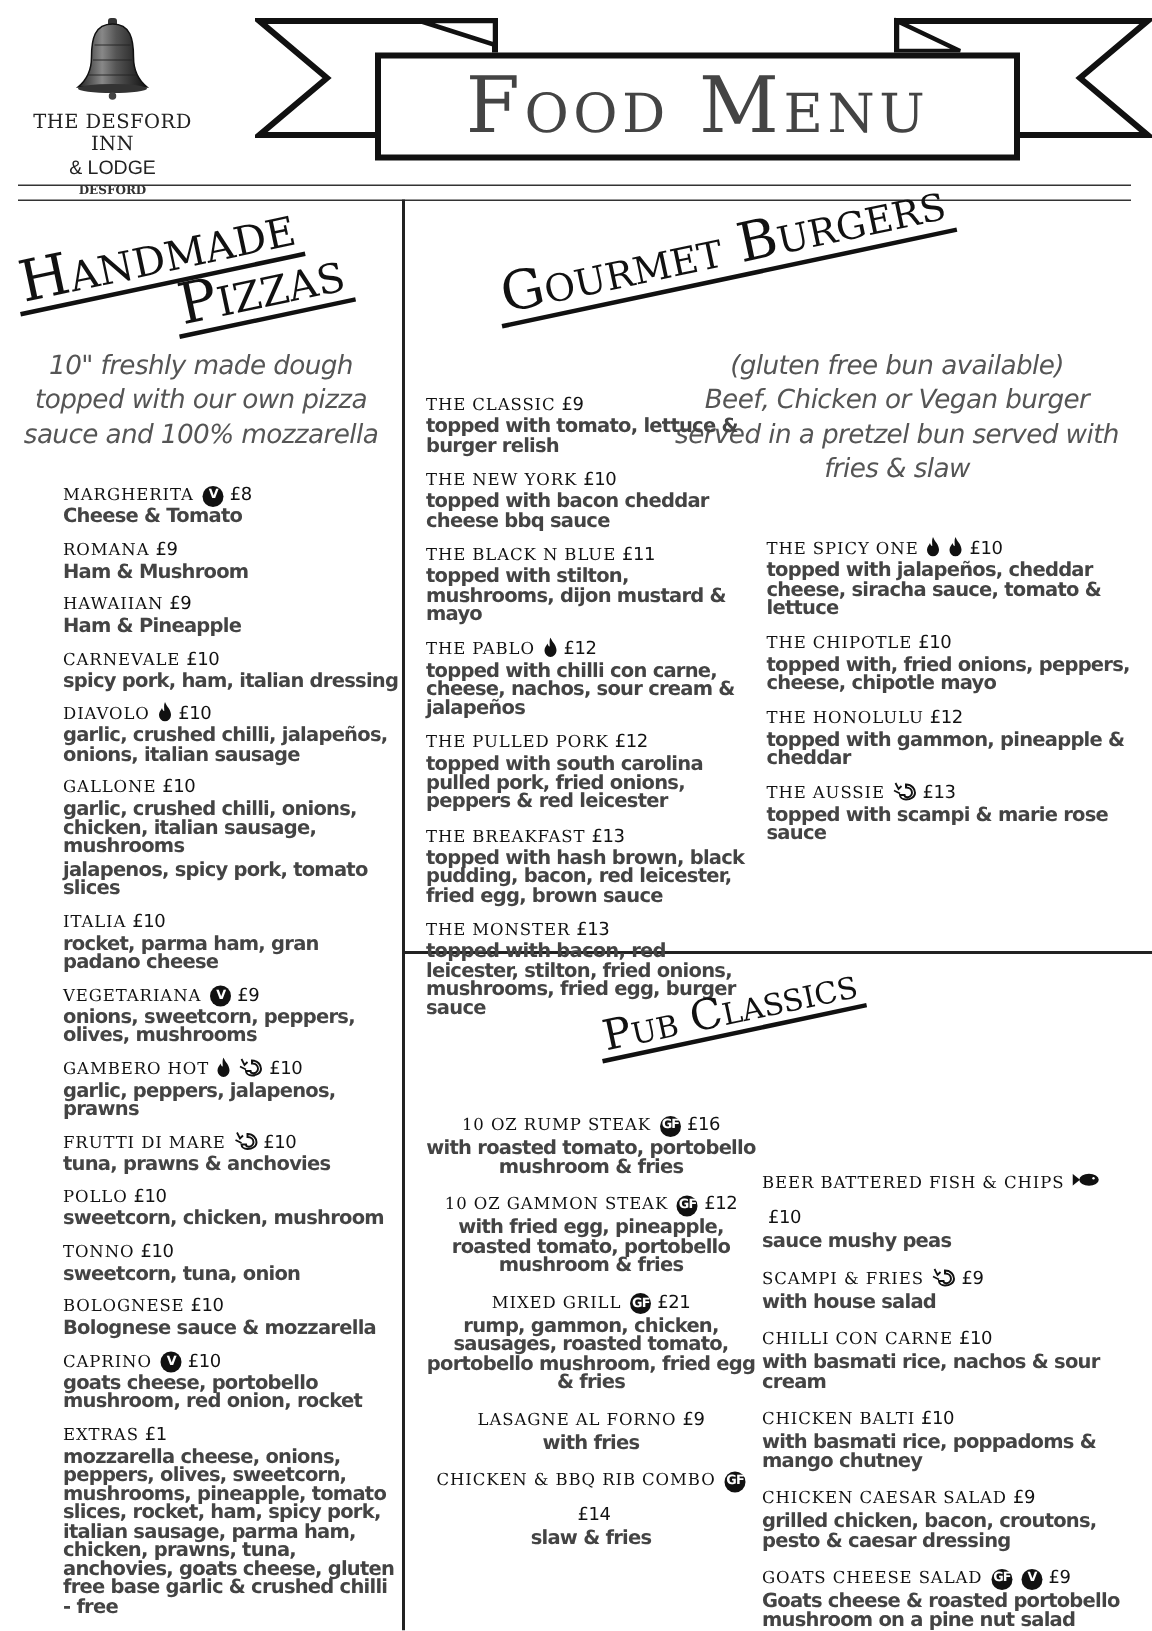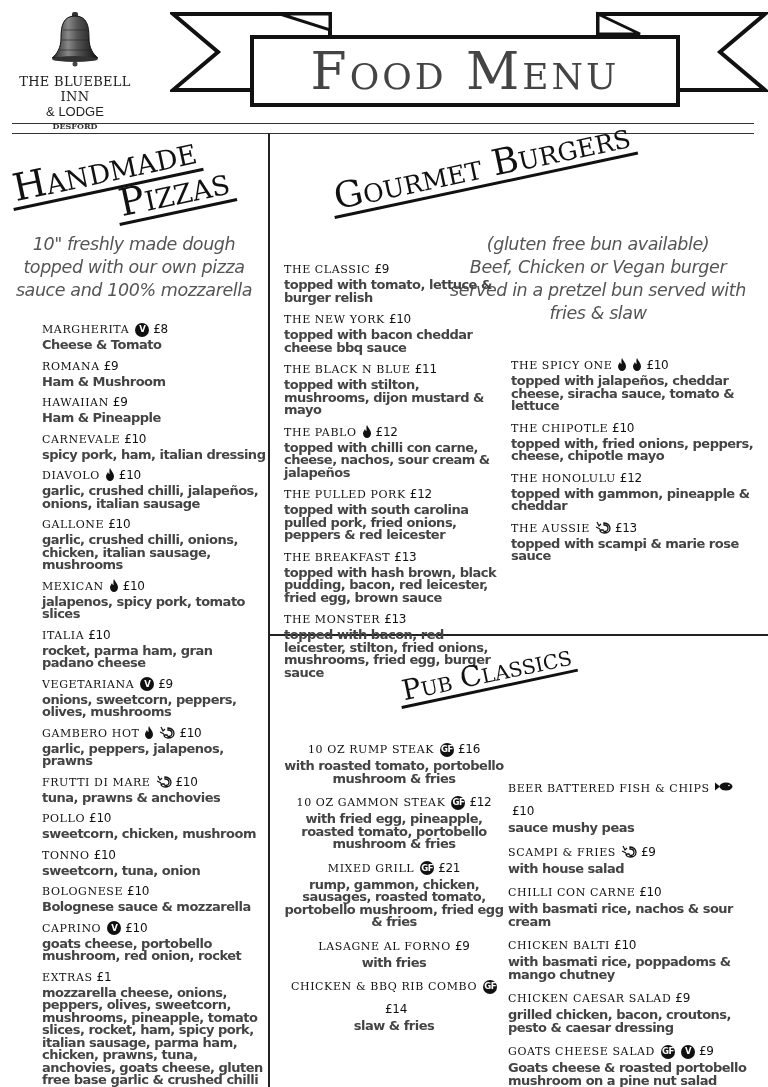--- a/index.html
+++ b/index.html
@@ -73,21 +73,21 @@
       </linearGradient>
     </defs>
     <rect x="25" y="2" width="6" height="6" rx="2" fill="#333"></rect>
     <path d="M28 6 C16 6 14 16 14 28 C14 38 10 44 5 48 L51 48 C46 44 42 38 42 28 C42 16 40 6 28 6 Z" fill="url(#bellg)" stroke="#111" stroke-width="1"></path>
     <line x1="16" y1="20" x2="40" y2="20" stroke="#222" stroke-width="0.6"></line>
     <line x1="15" y1="30" x2="41" y2="30" stroke="#222" stroke-width="0.6"></line>
     <line x1="12" y1="40" x2="44" y2="40" stroke="#222" stroke-width="0.6"></line>
     <ellipse cx="28" cy="49" rx="23" ry="3" fill="#333"></ellipse>
     <circle cx="28" cy="54" r="2.5" fill="#444"></circle>
   </svg>
-  <div class="n1">THE BLUEBELL INN</div>
+  <div class="n1">THE DESFORD INN</div>
   <div class="n2">&amp; LODGE</div>
   <div class="n3">DESFORD</div>
 </div>
 
 <svg class="abs banner" viewBox="0 0 598 105">
 
   <path d="M3 4 L160 4 L160 80 L3 80 L48 42 Z" fill="#fff" stroke="#111" stroke-width="4" stroke-linejoin="miter"></path>
   <path d="M110 4 L160 4 L160 20 Z" fill="#fff" stroke="#111" stroke-width="3"></path>
 
   <path d="M595 4 L428 4 L428 80 L595 80 L550 42 Z" fill="#fff" stroke="#111" stroke-width="4" stroke-linejoin="miter"></path>
@@ -126,23 +126,20 @@
       <div class="item-name"><span class="nm">Diavolo</span><span><svg class="ic flame" viewBox="0 0 10 13">
             <path d="M5 0 C6 3 9 5 9 8.5 C9 11 7 13 5 13 C3 13 1 11 1 8.5 C1 6.5 2.5 5.5 3 4 C3.5 6 4.5 6 4.5 6 C4.5 4 4 2 5 0 Z" fill="#111"></path>
           </svg></span><span class="price">£10</span></div>
       <div class="desc">garlic, crushed chilli, jalapeños, onions, italian sausage</div>
     </div>
     <div class="item">
       <div class="item-name"><span class="nm">Gallone</span><span></span><span class="price">£10</span></div>
       <div class="desc">garlic, crushed chilli, onions, chicken, italian sausage, mushrooms</div>
     </div>
     <div class="item">
-      <div class="item-name"><span class="nm">Mexican</span><span><svg class="ic flame" viewBox="0 0 10 13">
-            <path d="M5 0 C6 3 9 5 9 8.5 C9 11 7 13 5 13 C3 13 1 11 1 8.5 C1 6.5 2.5 5.5 3 4 C3.5 6 4.5 6 4.5 6 C4.5 4 4 2 5 0 Z" fill="#111"></path>
-          </svg></span><span class="price">£10</span></div>
       <div class="desc">jalapenos, spicy pork, tomato slices</div>
     </div>
     <div class="item">
       <div class="item-name"><span class="nm">Italia</span><span></span><span class="price">£10</span></div>
       <div class="desc">rocket, parma ham, gran padano cheese</div>
     </div>
     <div class="item">
       <div class="item-name"><span class="nm">Vegetariana</span><span><span class="badge">V</span></span><span class="price">£9</span></div>
       <div class="desc">onions, sweetcorn, peppers, olives, mushrooms</div>
     </div>

